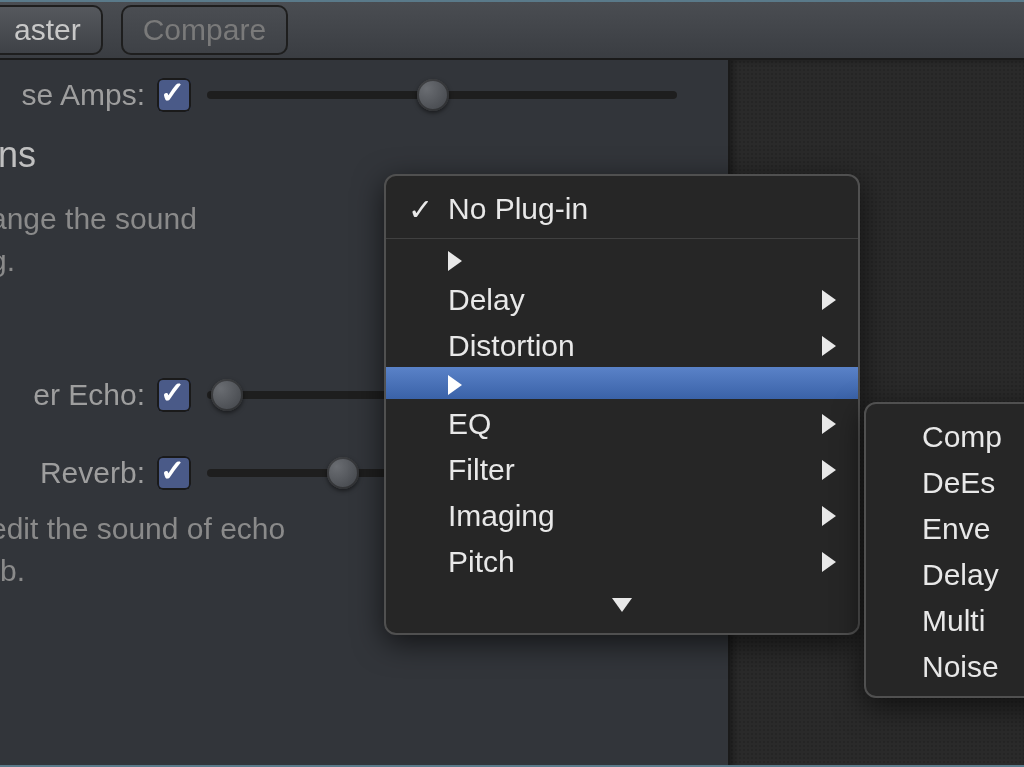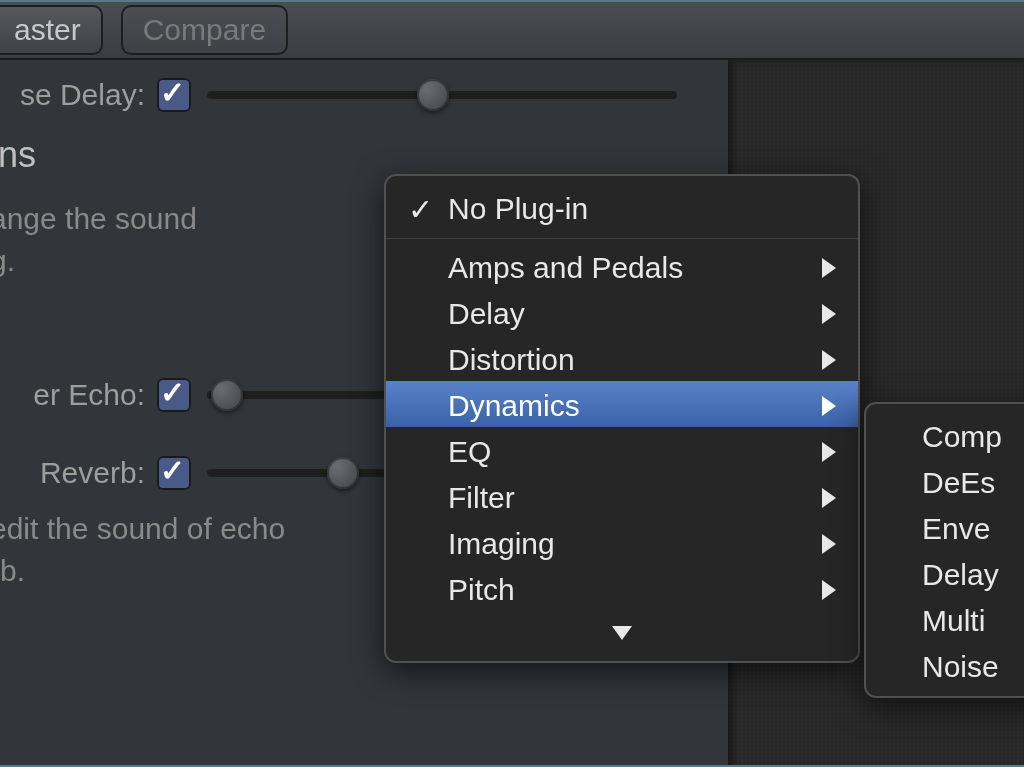--- a/index.html
+++ b/index.html
@@ -181,21 +181,21 @@
 <div class="toolbar">
   <div class="btn first">aster</div>
   <div class="btn compare">Compare</div>
 </div>
 
 <div class="right-panel"></div>
 
 <div class="content">
 
   <div class="row">
-    <div class="label-right">se Delay:</div>
+    <div class="label-right">se Amps:</div>
     <div class="checkbox cb"></div>
     <div class="slider">
       <div class="thumb" id="thumb-gate" style="left: 210px;"></div>
     </div>
   </div>
 
   <div class="section-title">ins</div>
 
   <div class="desc">
     <span>ange the sound</span><br>
@@ -228,33 +228,31 @@
   </div>
 
 </div>
 
 <div class="menu">
   <div class="menu-item checked sep-after">
     <span>No Plug-in</span>
   </div>
   <div id="menu-items-container">
       <div class="menu-item">
-        <span>Amps and Pedals</span>
         <span class="arrow-right"></span>
       </div>
       <div class="menu-item">
         <span>Delay</span>
         <span class="arrow-right"></span>
       </div>
       <div class="menu-item">
         <span>Distortion</span>
         <span class="arrow-right"></span>
       </div>
       <div class="menu-item selected">
-        <span>Dynamics</span>
         <span class="arrow-right"></span>
       </div>
       <div class="menu-item">
         <span>EQ</span>
         <span class="arrow-right"></span>
       </div>
       <div class="menu-item">
         <span>Filter</span>
         <span class="arrow-right"></span>
       </div>

